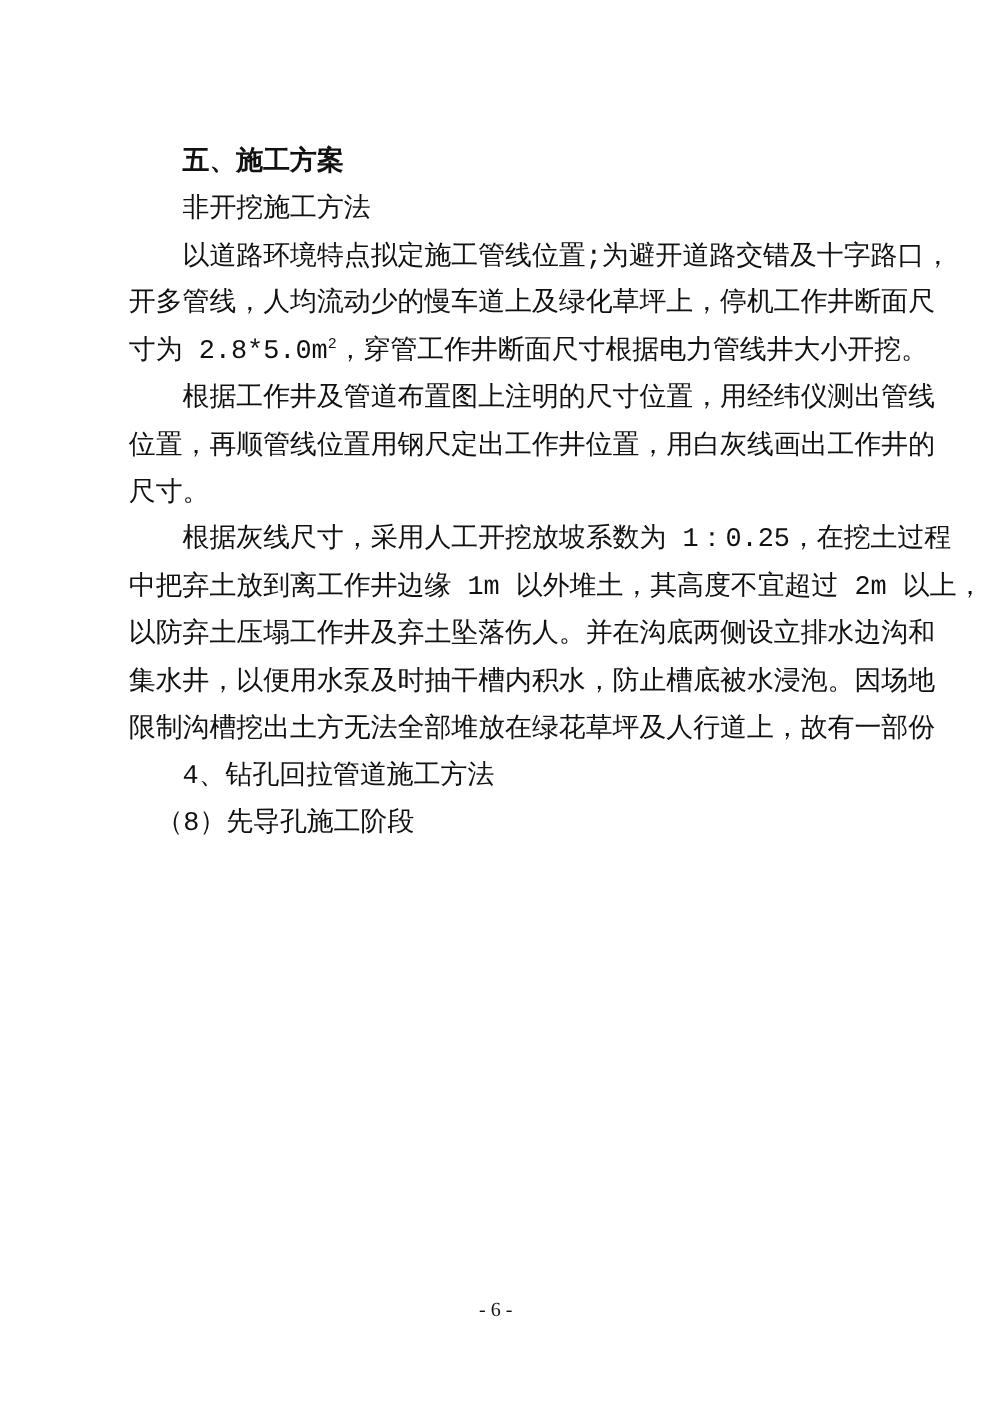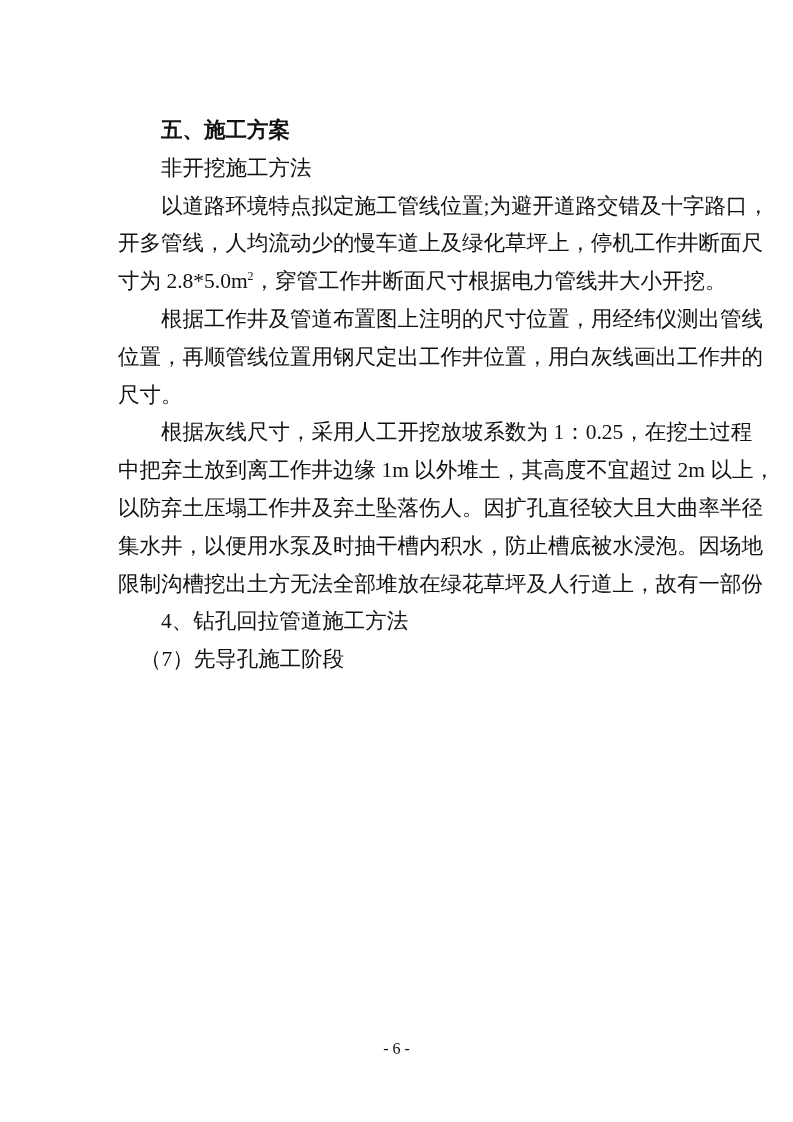--- a/index.html
+++ b/index.html
@@ -10,23 +10,24 @@
     body {
       width: 793px;
       height: 1122px;
       position: relative;
       overflow: hidden;
       font-family: "Liberation Serif", "DejaVu Serif", serif;
       color: #111111;
     }
     .page {
       position: absolute;
-      left: 118px;
+      left: 103px;
       top: 112px;
       width: 603px;
+      font-family: Liberation Mono, monospace;
     }
     .line {
       font-size: 21.5px;
       line-height: 37.8px;
       height: 37.8px;
       white-space: nowrap;
       margin: 0;
       letter-spacing: 0px;
     }
     .indent {
@@ -69,23 +70,23 @@
 
   <div>
     <div class="line indent">根据工作井及管道布置图上注明的尺寸位置，用经纬仪测出管线</div>
     <div class="line">位置，再顺管线位置用钢尺定出工作井位置，用白灰线画出工作井的</div>
     <div class="line">尺寸。</div>
   </div>
 
   <div>
     <div class="line indent">根据灰线尺寸，采用人工开挖放坡系数为 1：0.25，在挖土过程</div>
     <div class="line">中把弃土放到离工作井边缘 1m 以外堆土，其高度不宜超过 2m 以上，</div>
-    <div class="line">以防弃土压塌工作井及弃土坠落伤人。因扩孔直径较大且大曲率半径</div>
+    <div class="line">以防弃土压塌工作井及弃土坠落伤人。并在沟底两侧设立排水边沟和</div>
     <div class="line">集水井，以便用水泵及时抽干槽内积水，防止槽底被水浸泡。因场地</div>
     <div class="line">限制沟槽挖出土方无法全部堆放在绿花草坪及人行道上，故有一部份</div>
   </div>
 
   <div class="line indent">4、钻孔回拉管道施工方法</div>
-  <div class="line indent-half">（7）先导孔施工阶段</div>
+  <div class="line indent-half">（8）先导孔施工阶段</div>
 
 </div>
 
 <div class="page-number">- 6 -</div>
 
 </body></html>

